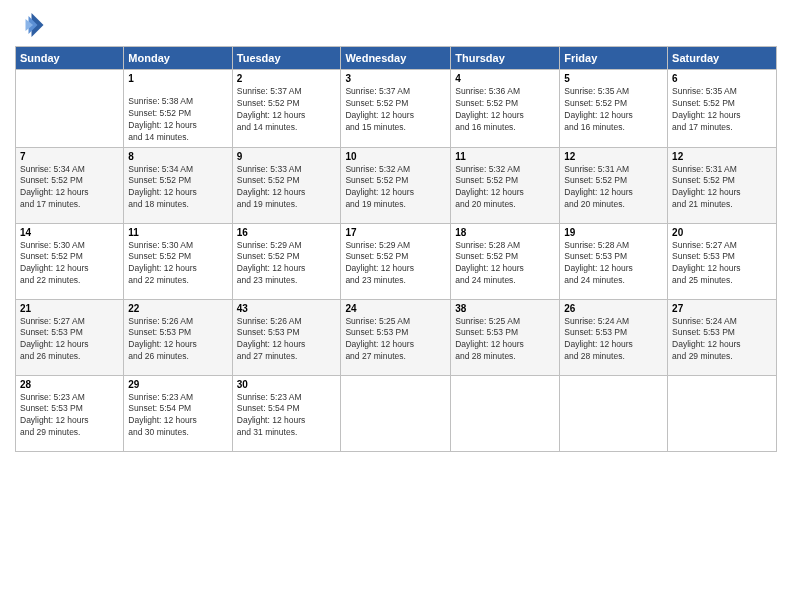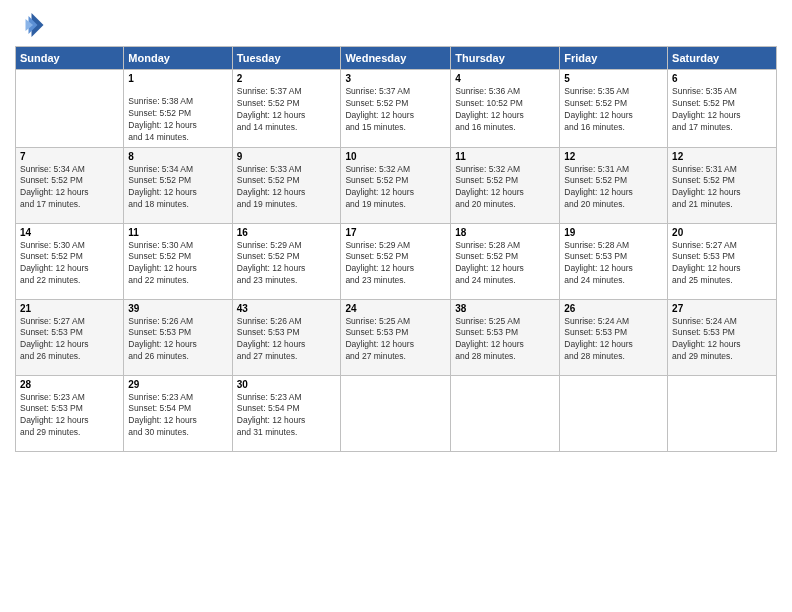--- a/index.html
+++ b/index.html
@@ -142,21 +142,21 @@
           <td>
             <span class="day-num">3</span>
             <div class="day-info" style="white-space: pre-line;">Sunrise: 5:37 AM
 Sunset: 5:52 PM
 Daylight: 12 hours
 and 15 minutes.</div>
           </td>
           <td>
             <span class="day-num">4</span>
             <div class="day-info" style="white-space: pre-line;">Sunrise: 5:36 AM
-Sunset: 10:52 PM
+Sunset: 5:52 PM
 Daylight: 12 hours
 and 16 minutes.</div>
           </td>
           <td>
             <span class="day-num">5</span>
             <div class="day-info" style="white-space: pre-line;">Sunrise: 5:35 AM
 Sunset: 5:52 PM
 Daylight: 12 hours
 and 16 minutes.</div>
           </td>
@@ -272,21 +272,21 @@
         </tr>
         <tr>
           <td>
             <span class="day-num">21</span>
             <div class="day-info" style="white-space: pre-line;">Sunrise: 5:27 AM
 Sunset: 5:53 PM
 Daylight: 12 hours
 and 26 minutes.</div>
           </td>
           <td>
-            <span class="day-num">39</span>
+            <span class="day-num">22</span>
             <div class="day-info" style="white-space: pre-line;">Sunrise: 5:26 AM
 Sunset: 5:53 PM
 Daylight: 12 hours
 and 26 minutes.</div>
           </td>
           <td>
             <span class="day-num">43</span>
             <div class="day-info" style="white-space: pre-line;">Sunrise: 5:26 AM
 Sunset: 5:53 PM
 Daylight: 12 hours

